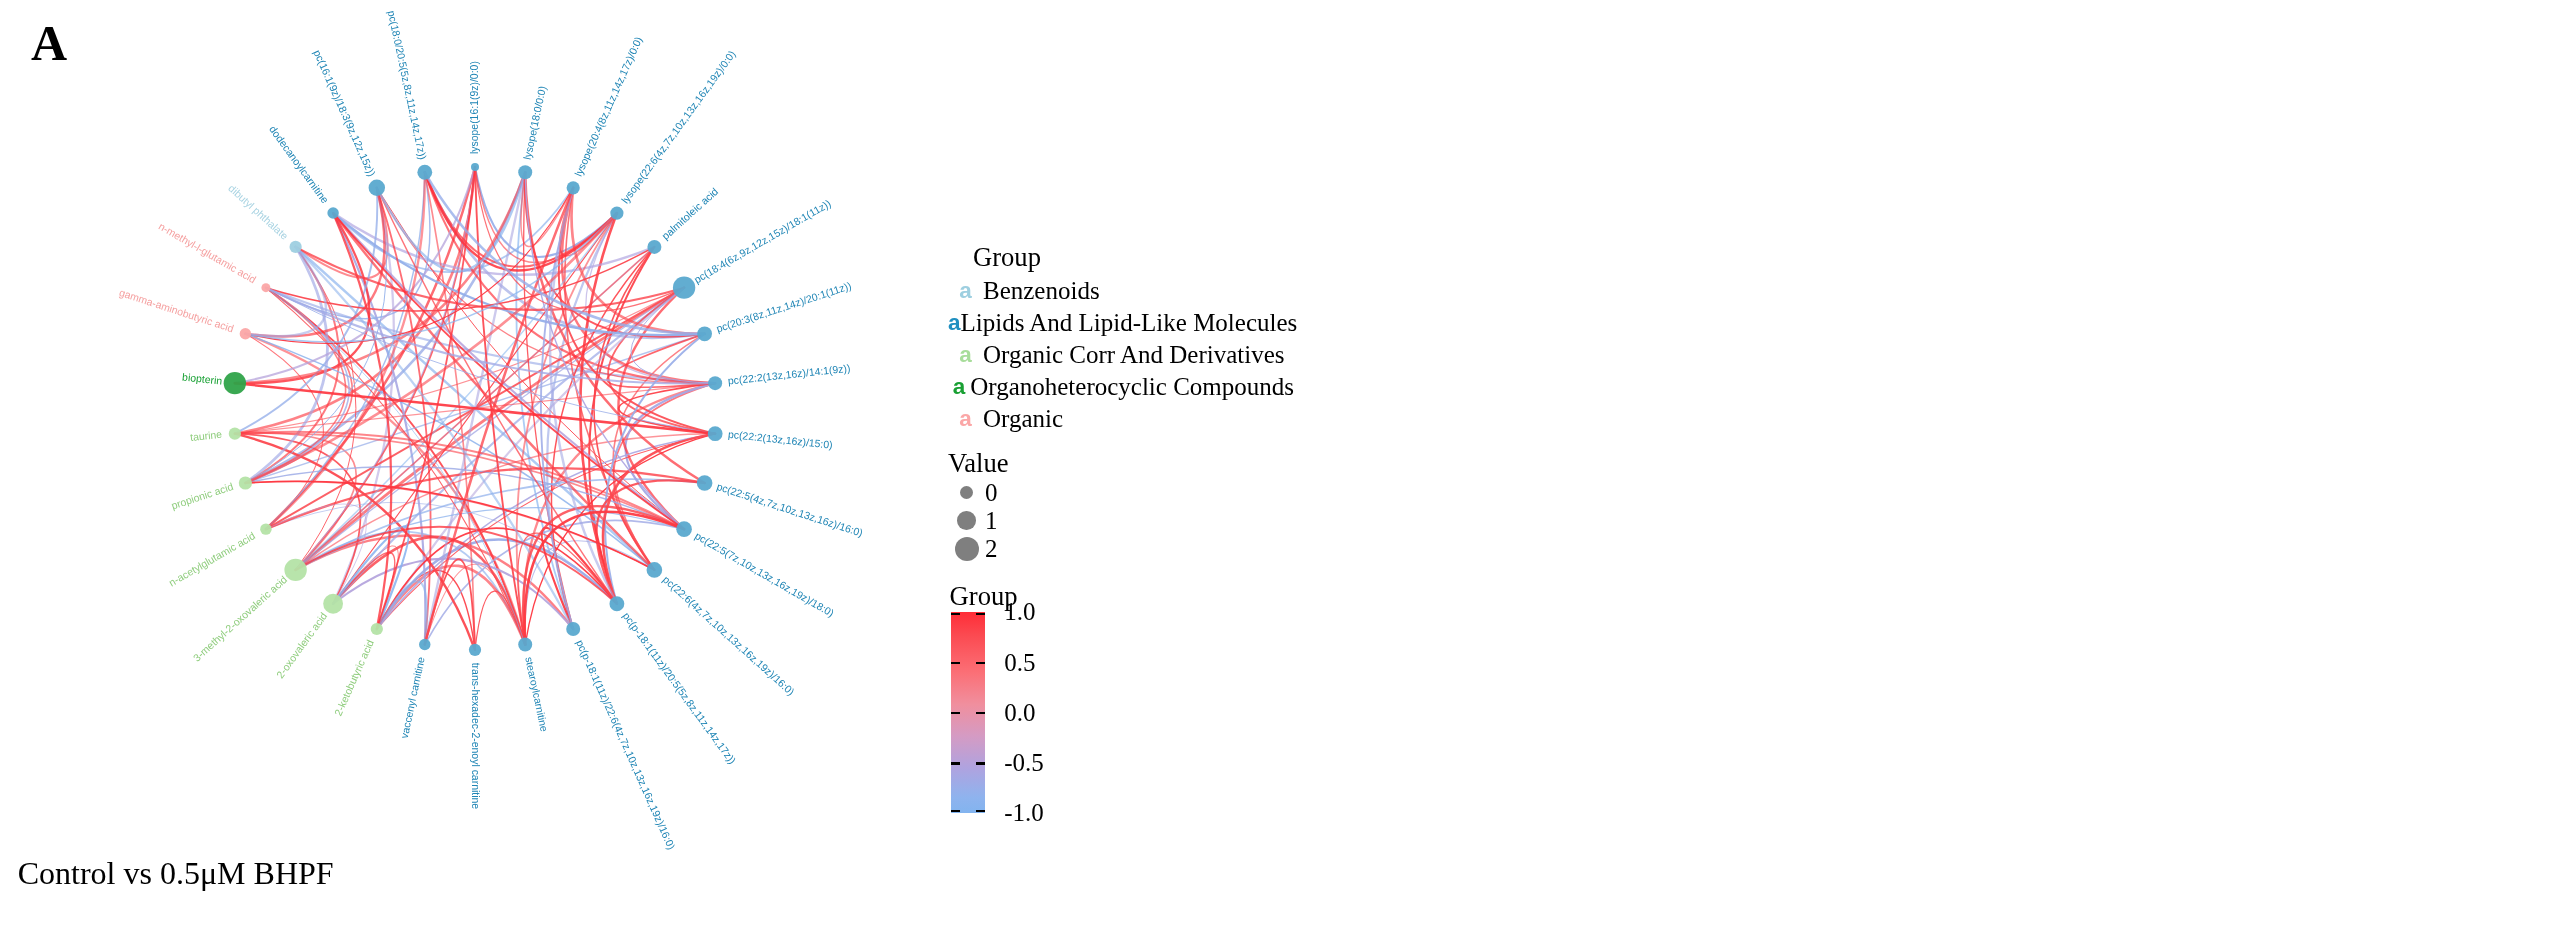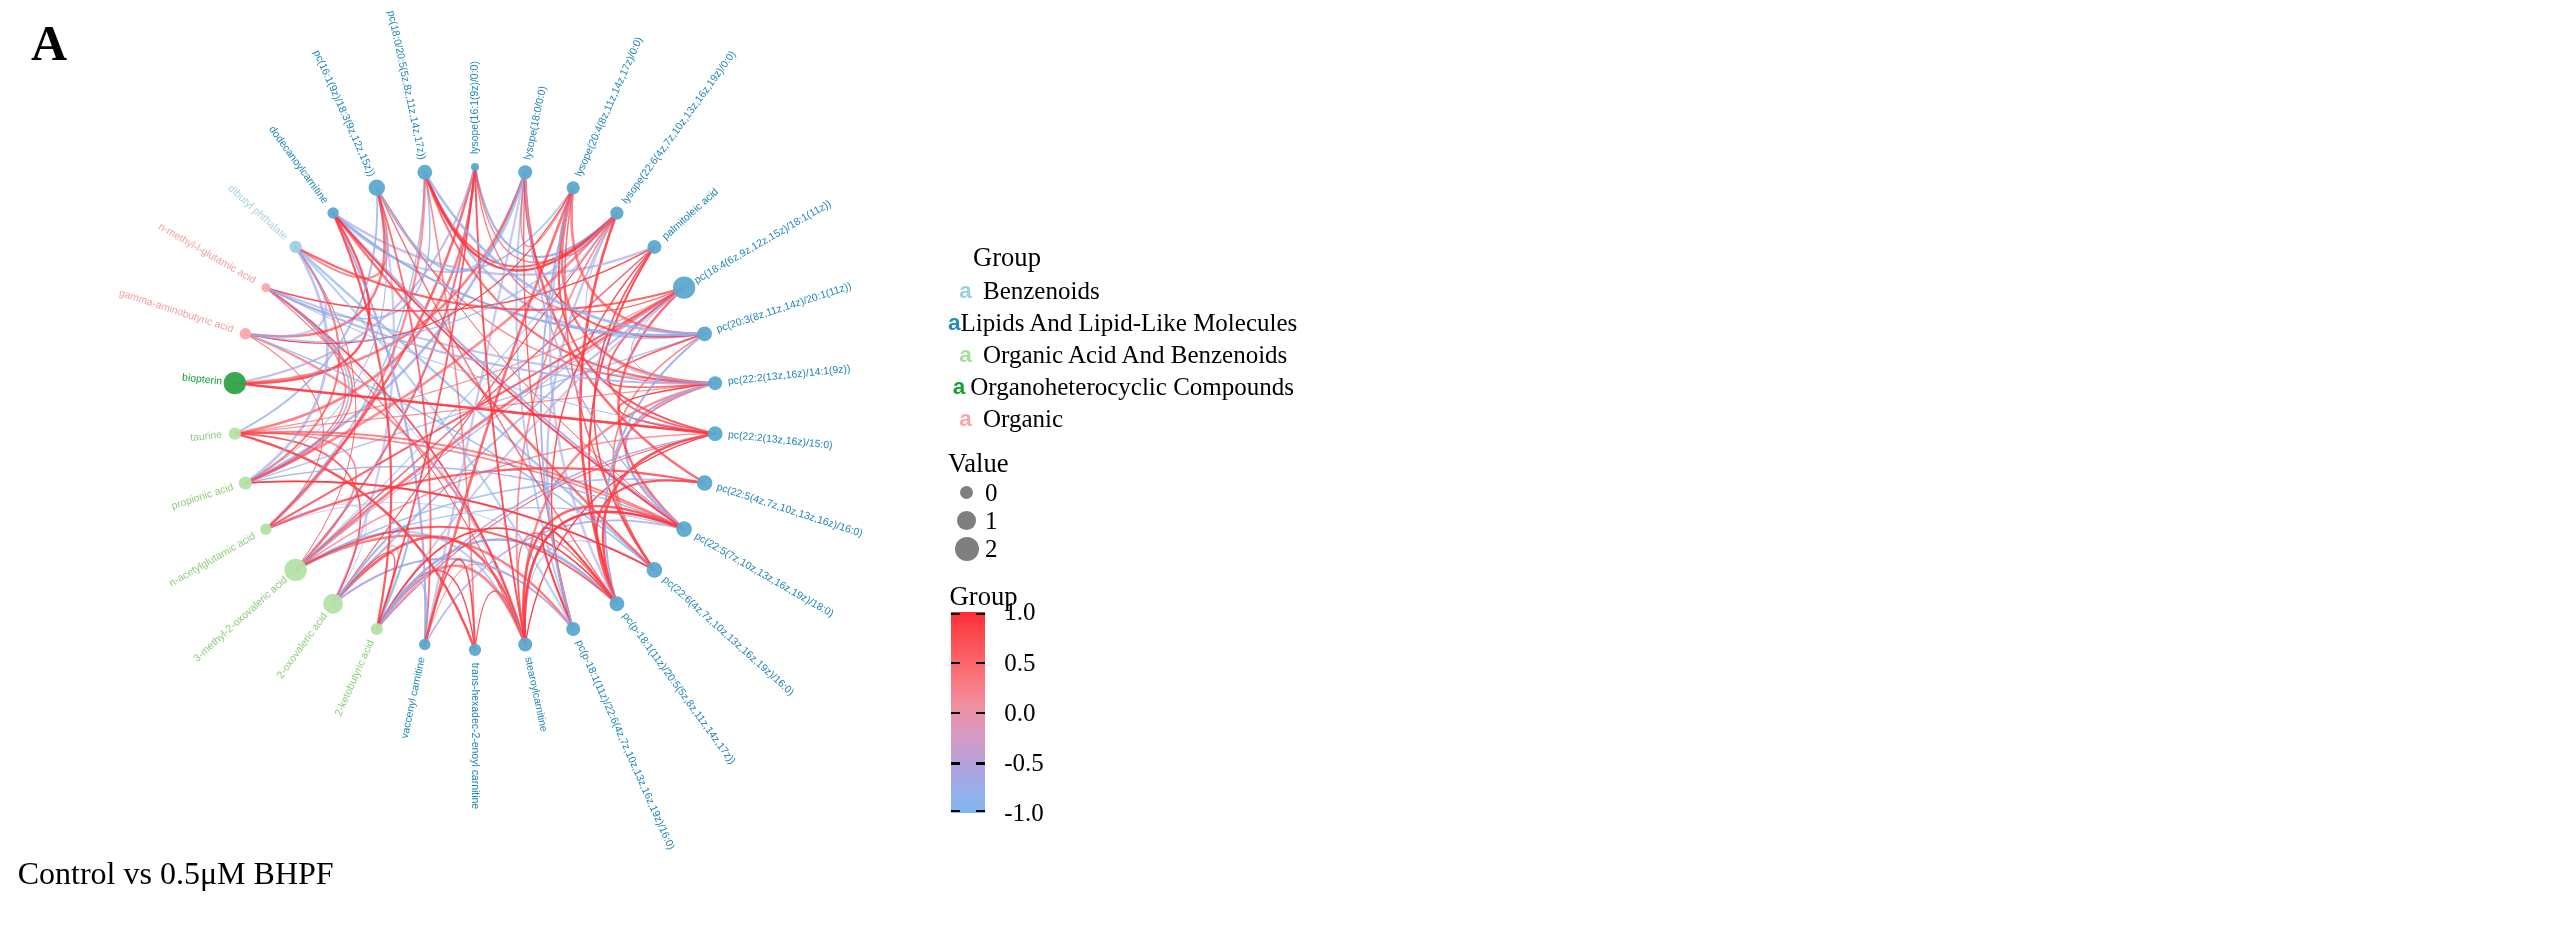--- a/index.html
+++ b/index.html
@@ -302,21 +302,21 @@
         <div class="legend-row">
           <span class="glyph-a" style="color: rgb(158, 207, 224);">a</span>
           <span class="legend-label">Benzenoids</span>
         </div>
         <div class="legend-row">
           <span class="glyph-a" style="color: rgb(31, 143, 192);">a</span>
           <span class="legend-label">Lipids And Lipid-Like Molecules</span>
         </div>
         <div class="legend-row">
           <span class="glyph-a" style="color: rgb(168, 221, 155);">a</span>
-          <span class="legend-label">Organic Acid And Benzenoids</span>
+          <span class="legend-label">Organic Corr And Derivatives</span>
         </div>
         <div class="legend-row">
           <span class="glyph-a" style="color: rgb(25, 160, 51);">a</span>
           <span class="legend-label">Organoheterocyclic Compounds</span>
         </div>
         <div class="legend-row">
           <span class="glyph-a" style="color: rgb(251, 167, 167);">a</span>
           <span class="legend-label">Organic</span>
         </div>
       </div>

